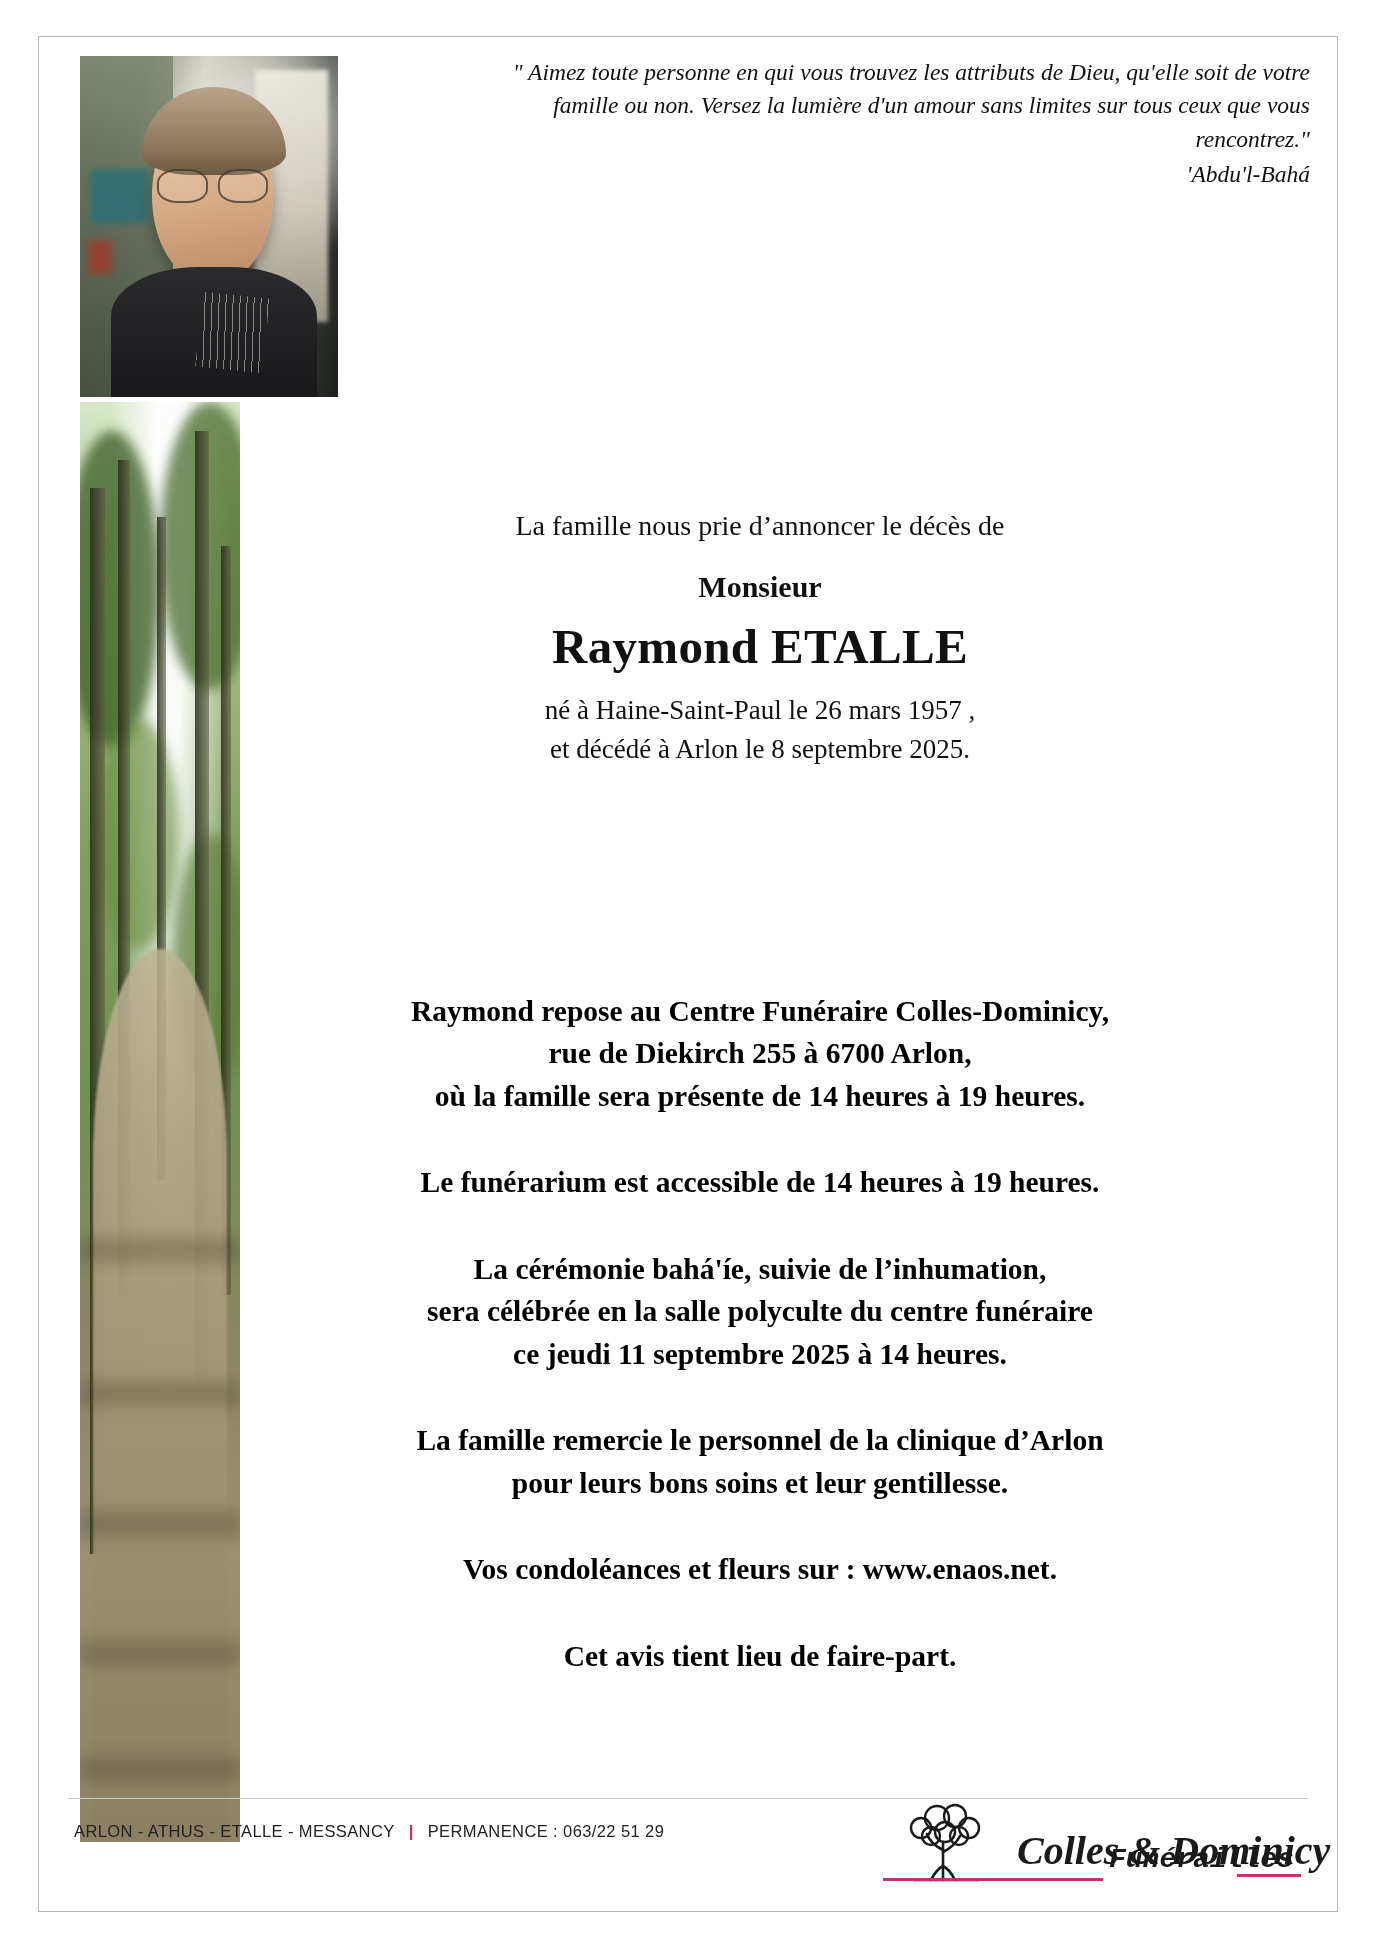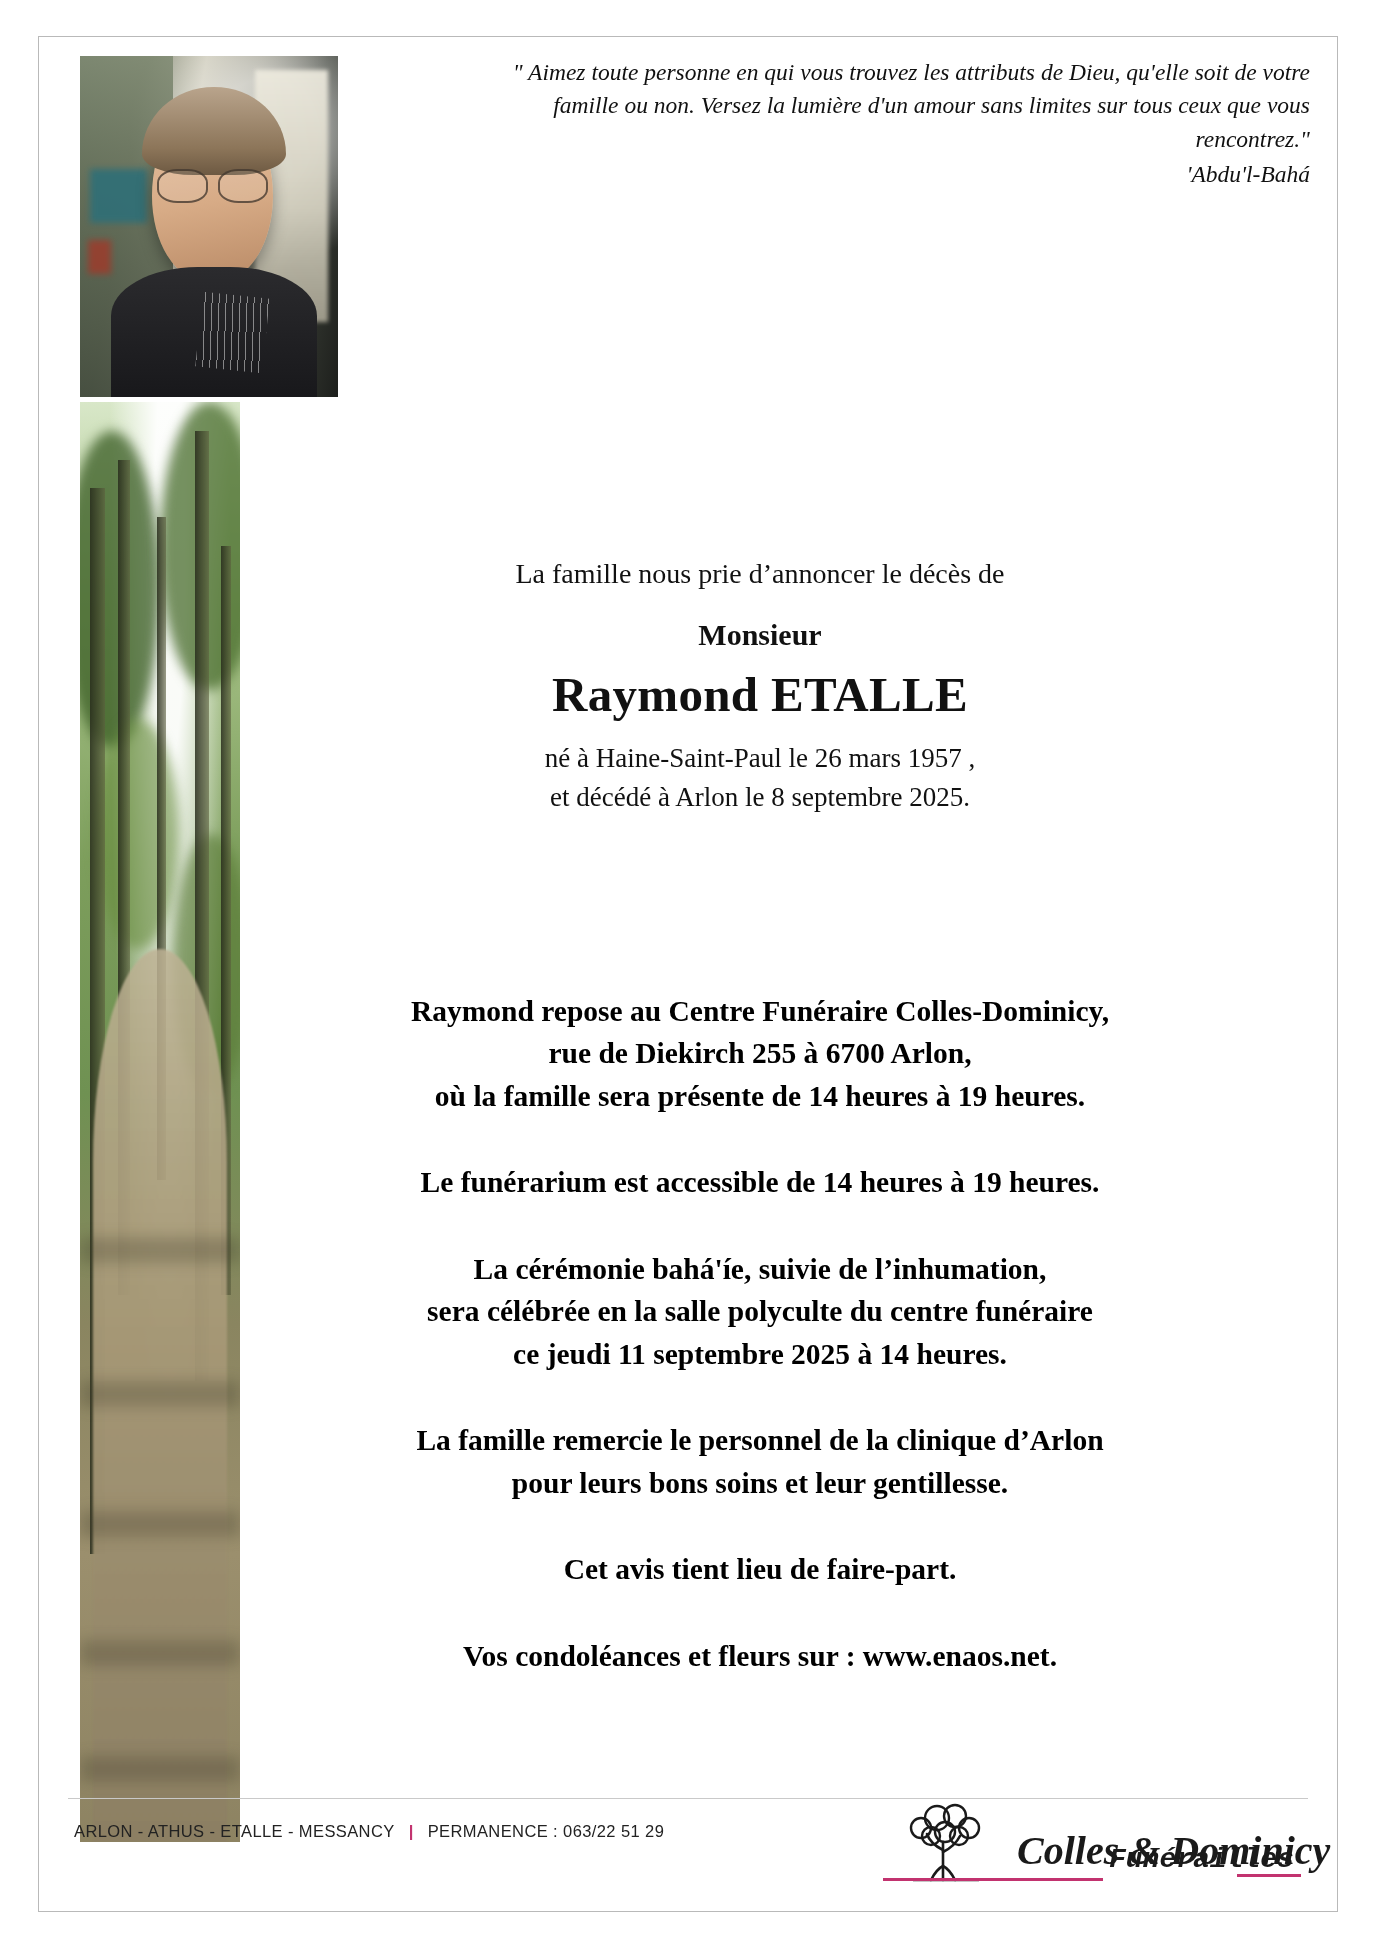--- a/index.html
+++ b/index.html
@@ -213,21 +213,21 @@
   .quote-author {
     margin-top: 2px;
     font-style: italic;
     font-size: 23.5px;
   }
 
   
   .main {
     position: absolute;
     left: 260px;
-    top: 556px;
+    top: 508px;
     width: 1000px;
     text-align: center;
   }
   .lead {
     font-size: 28px;
     line-height: 1.3;
   }
   .title-mr {
     font-size: 30px;
     font-weight: bold;
@@ -379,22 +379,22 @@
     <div class="name">Raymond ETALLE</div>
     <div class="birth">né à Haine-Saint-Paul le 26 mars 1957 ,</div>
     <div class="death">et décédé à Arlon le 8 septembre 2025.</div>
   </div>
 
   <div class="body-block">
     <p>Raymond repose au Centre Funéraire Colles-Dominicy,<br>rue de Diekirch 255 à 6700 Arlon,<br>où la famille sera présente de 14 heures à 19 heures.</p>
     <p>Le funérarium est accessible de 14 heures à 19 heures.</p>
     <p>La cérémonie bahá'íe, suivie de l’inhumation,<br>sera célébrée en la salle polyculte du centre funéraire<br>ce jeudi 11 septembre 2025 à 14 heures.</p>
     <p>La famille remercie le personnel de la clinique d’Arlon<br>pour leurs bons soins et leur gentillesse.</p>
+    <p>Vos condoléances et fleurs sur : www.enaos.net.</p>
     <p>Cet avis tient lieu de faire-part.</p>
-    <p>Vos condoléances et fleurs sur : www.enaos.net.</p>
   </div>
 
   <div class="footer-rule"></div>
 
   <div class="footer-left">
     <span>ARLON - ATHUS - ETALLE - MESSANCY</span>
     <span class="sep">|</span>
     <span>PERMANENCE : 063/22 51 29</span>
   </div>
 

